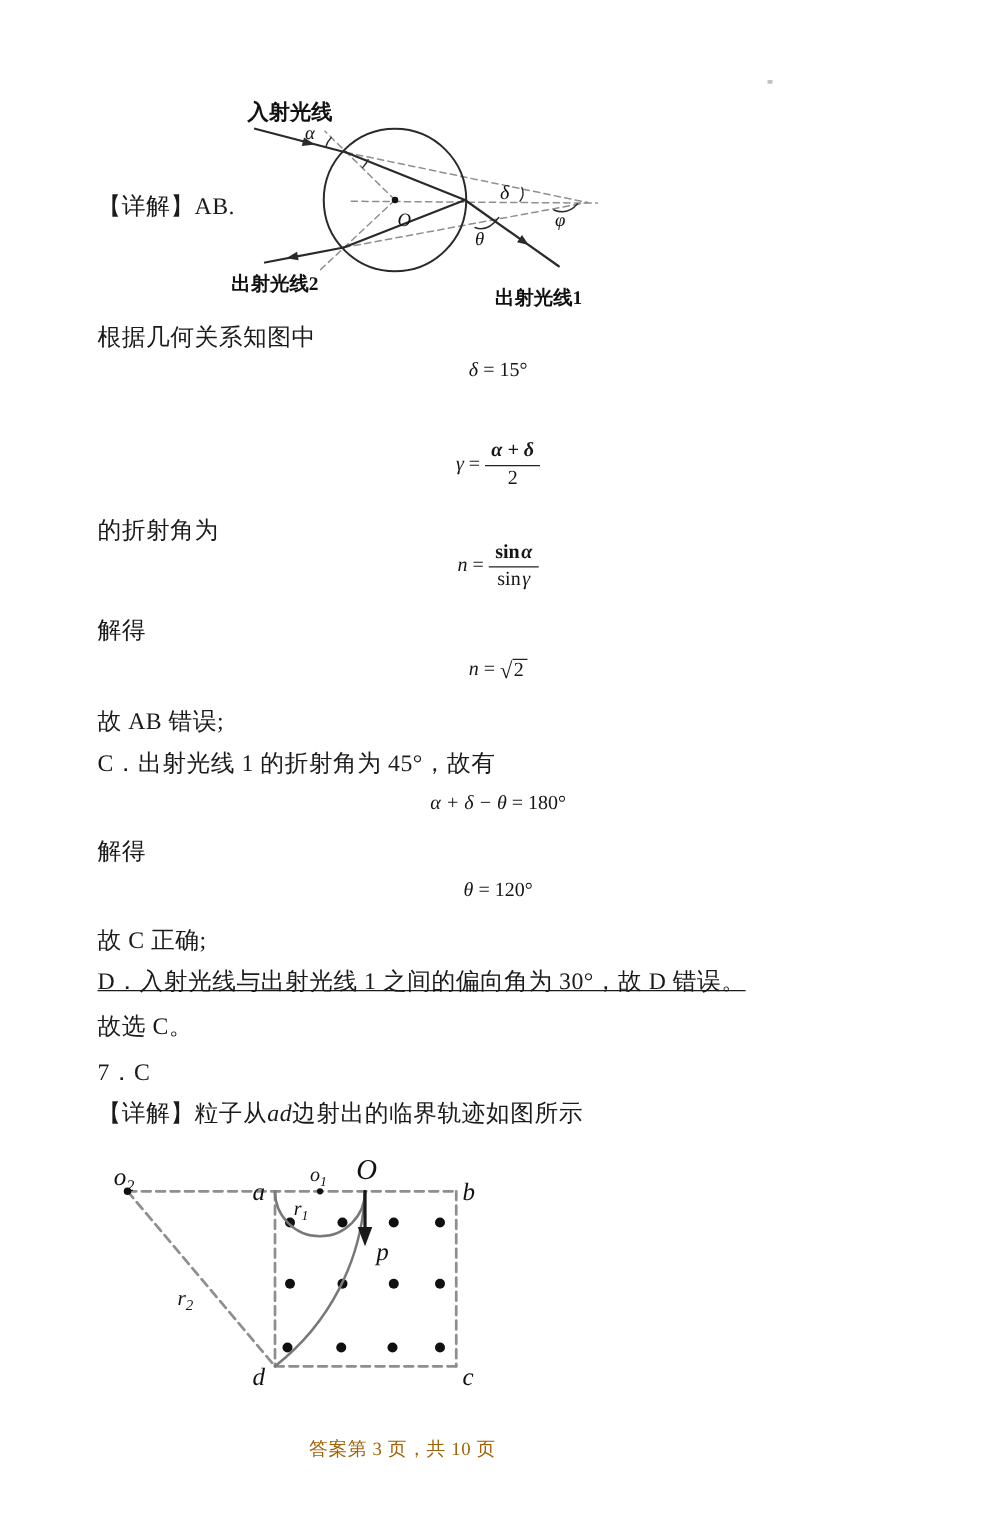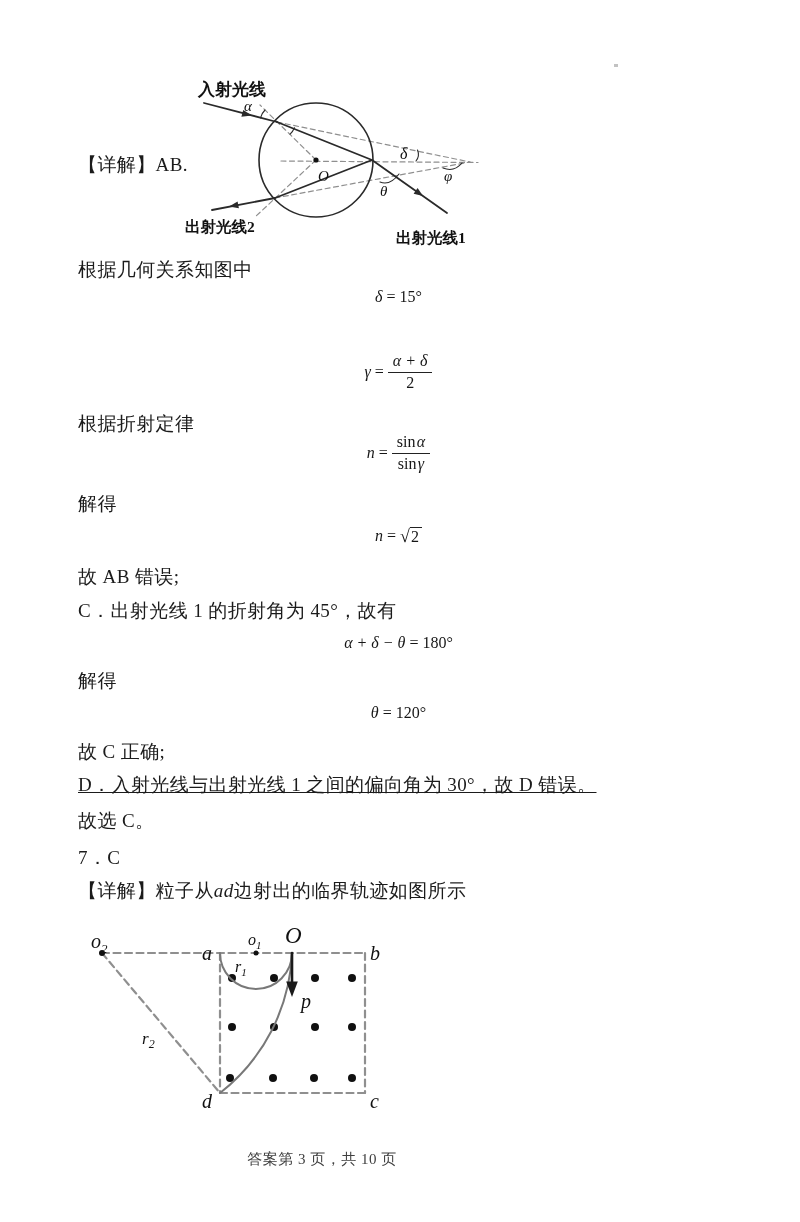--- a/index.html
+++ b/index.html
@@ -27,31 +27,31 @@
     display:flex;
     justify-content:center;
     align-items:center;
     font-size:16px;
     color:#161616;
     white-space:nowrap;
   }
   .mi{font-style:italic;font-family:"Liberation Serif","DejaVu Serif",serif;}
   .formula .eq{margin:0 4px;}
   .frac{display:inline-flex;flex-direction:column;align-items:center;vertical-align:middle;line-height:1.15;}
-  .frac .num{padding:0 5px 1px 5px;border-bottom:1.3px solid #222;}
+  .frac .num{padding:0 5px 1px 5px;border-bottom:1.3px solid #222;font-weight:bold;}
   .frac .den{padding-top:1px;}
   .rad{font-style:normal;font-size:18px;}
   .radarg{border-top:1.3px solid #222;padding:0 3px 0 1px;}
   .footer{
     position:absolute;
     left:0;width:644px;
     text-align:center;
     font-size:15px;
     letter-spacing:0.5px;
-    color:#404040;
+    color:#a16207;
   }
   .artifact{
     position:absolute;
     width:4px;height:3px;
     background:#c2c2c2;
   }
   svg{position:absolute;left:0;top:0;}
   svg text{font-family:"Liberation Serif","DejaVu Serif",serif;}
 </style>
 </head>
@@ -170,21 +170,21 @@
 
   <div class="formula" style="top:352px;height:40px;">
     <span class="mi">γ</span>
       <span class="eq">=</span>
       <span class="frac">
         <span class="num mi">α + δ</span>
         <span class="den">2</span>
       </span>
   </div>
 
-  <div class="line" style="top:411px;">根据折射定律</div>
+  <div class="line" style="top:411px;">的折射角为</div>
 
   <div class="formula" style="top:433px;height:40px;">
     <span class="mi">n</span>
       <span class="eq">=</span>
       <span class="frac">
         <span class="num"><span>sin</span> <span class="mi">α</span></span>
         <span class="den"><span>sin</span> <span class="mi">γ</span></span>
       </span>
   </div>
 

